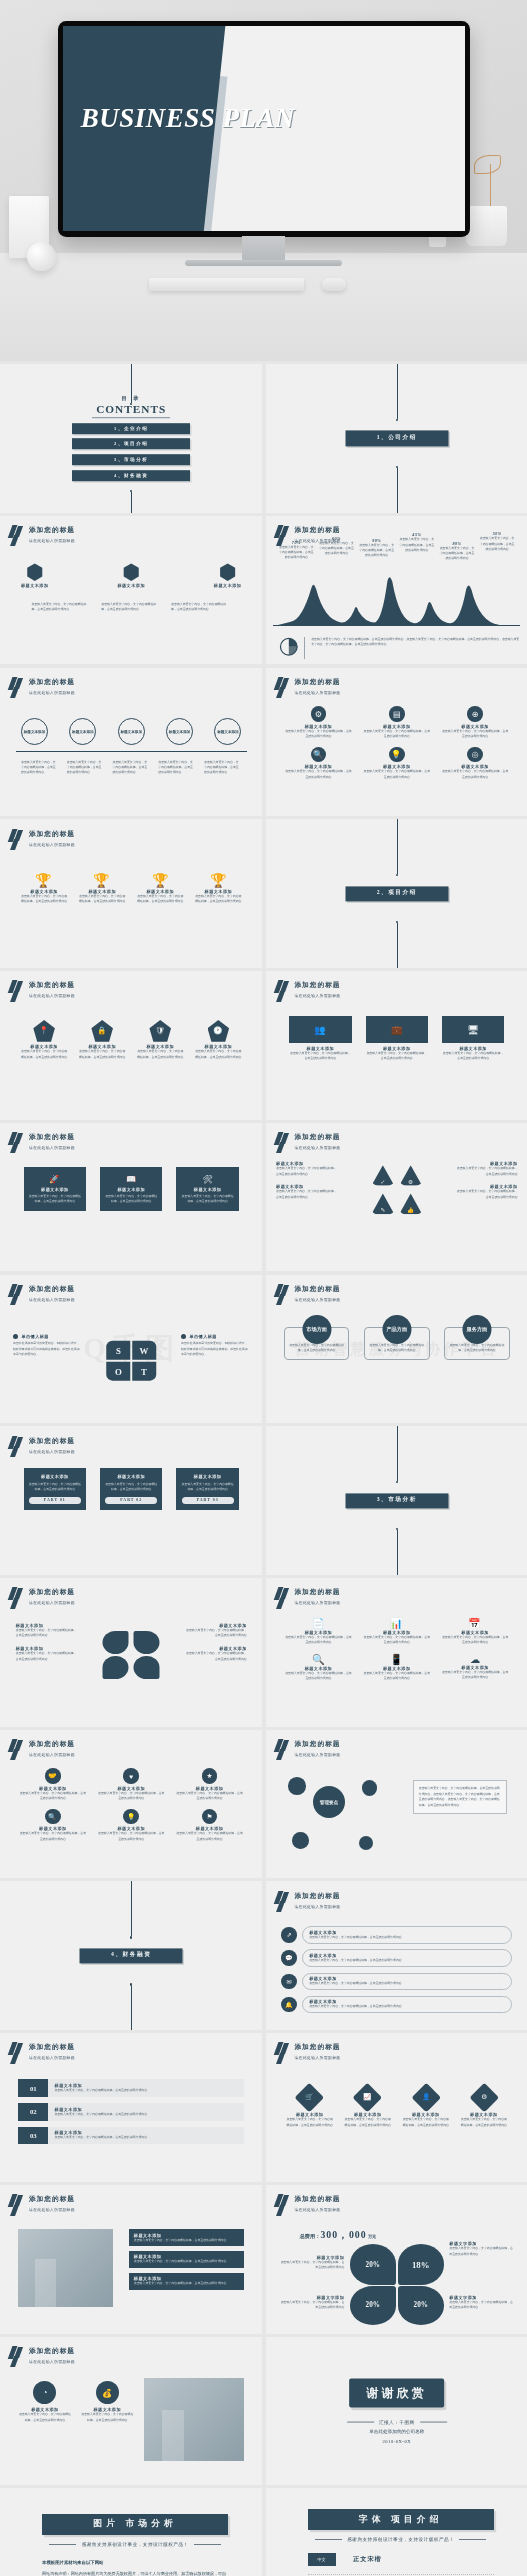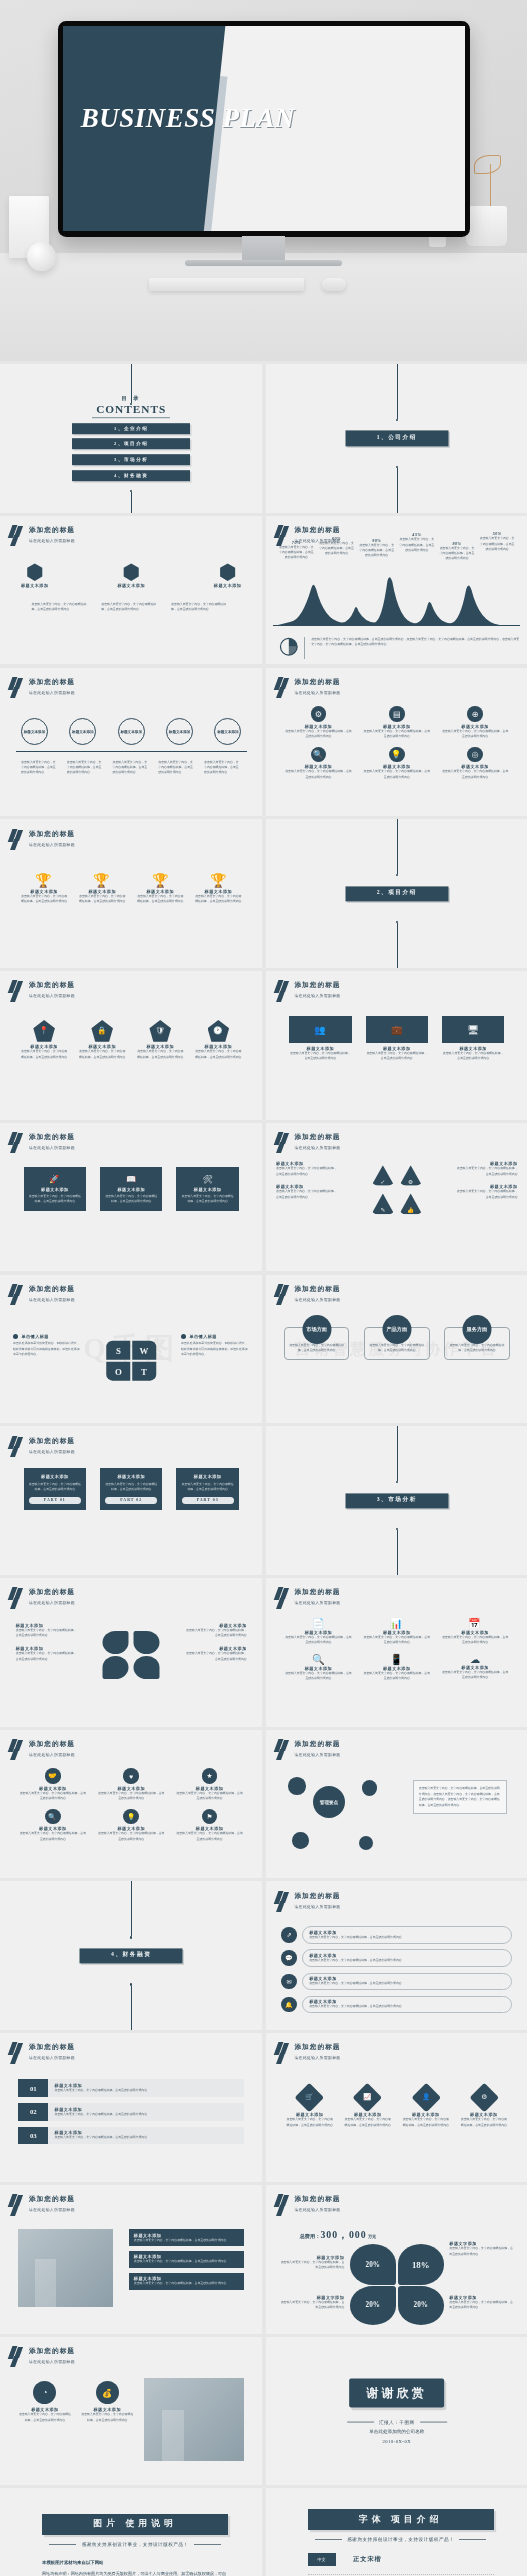--- a/index.html
+++ b/index.html
@@ -1010,21 +1010,21 @@
             <span>汇报人：千图网</span>
             <span class="hr"></span>
         </div>
         <div style="font-size:4.6px;margin-top:4.6px">单击此处添加您的公司名称</div>
         <div style="font-size:4.6px;margin-top:4.6px;letter-spacing:0.5px">2018-0X-0X</div>
       </div>
     </div>
 
     <div class="slide">
       <div style="position:absolute;left:16%;right:13%;top:17%">
-        <div class="bigbar">图片  使用说明</div>
+        <div class="bigbar">图片  市场分析</div>
         <div class="thanks-line">
           <span class="hr"></span>
             <span>感谢您支持原创设计事业，支持设计版权产品！</span>
             <span class="hr"></span>
         </div>
         <div class="note-h">本模板图片素材均来自以下网站</div>
         <div class="note-p">网站均有声明：网站内所有图片均为免费无版权图片，可供个人与商业使用。如需确认版权情况，可自行查看该图片网站版权声明。</div>
 
       </div>
     </div>

